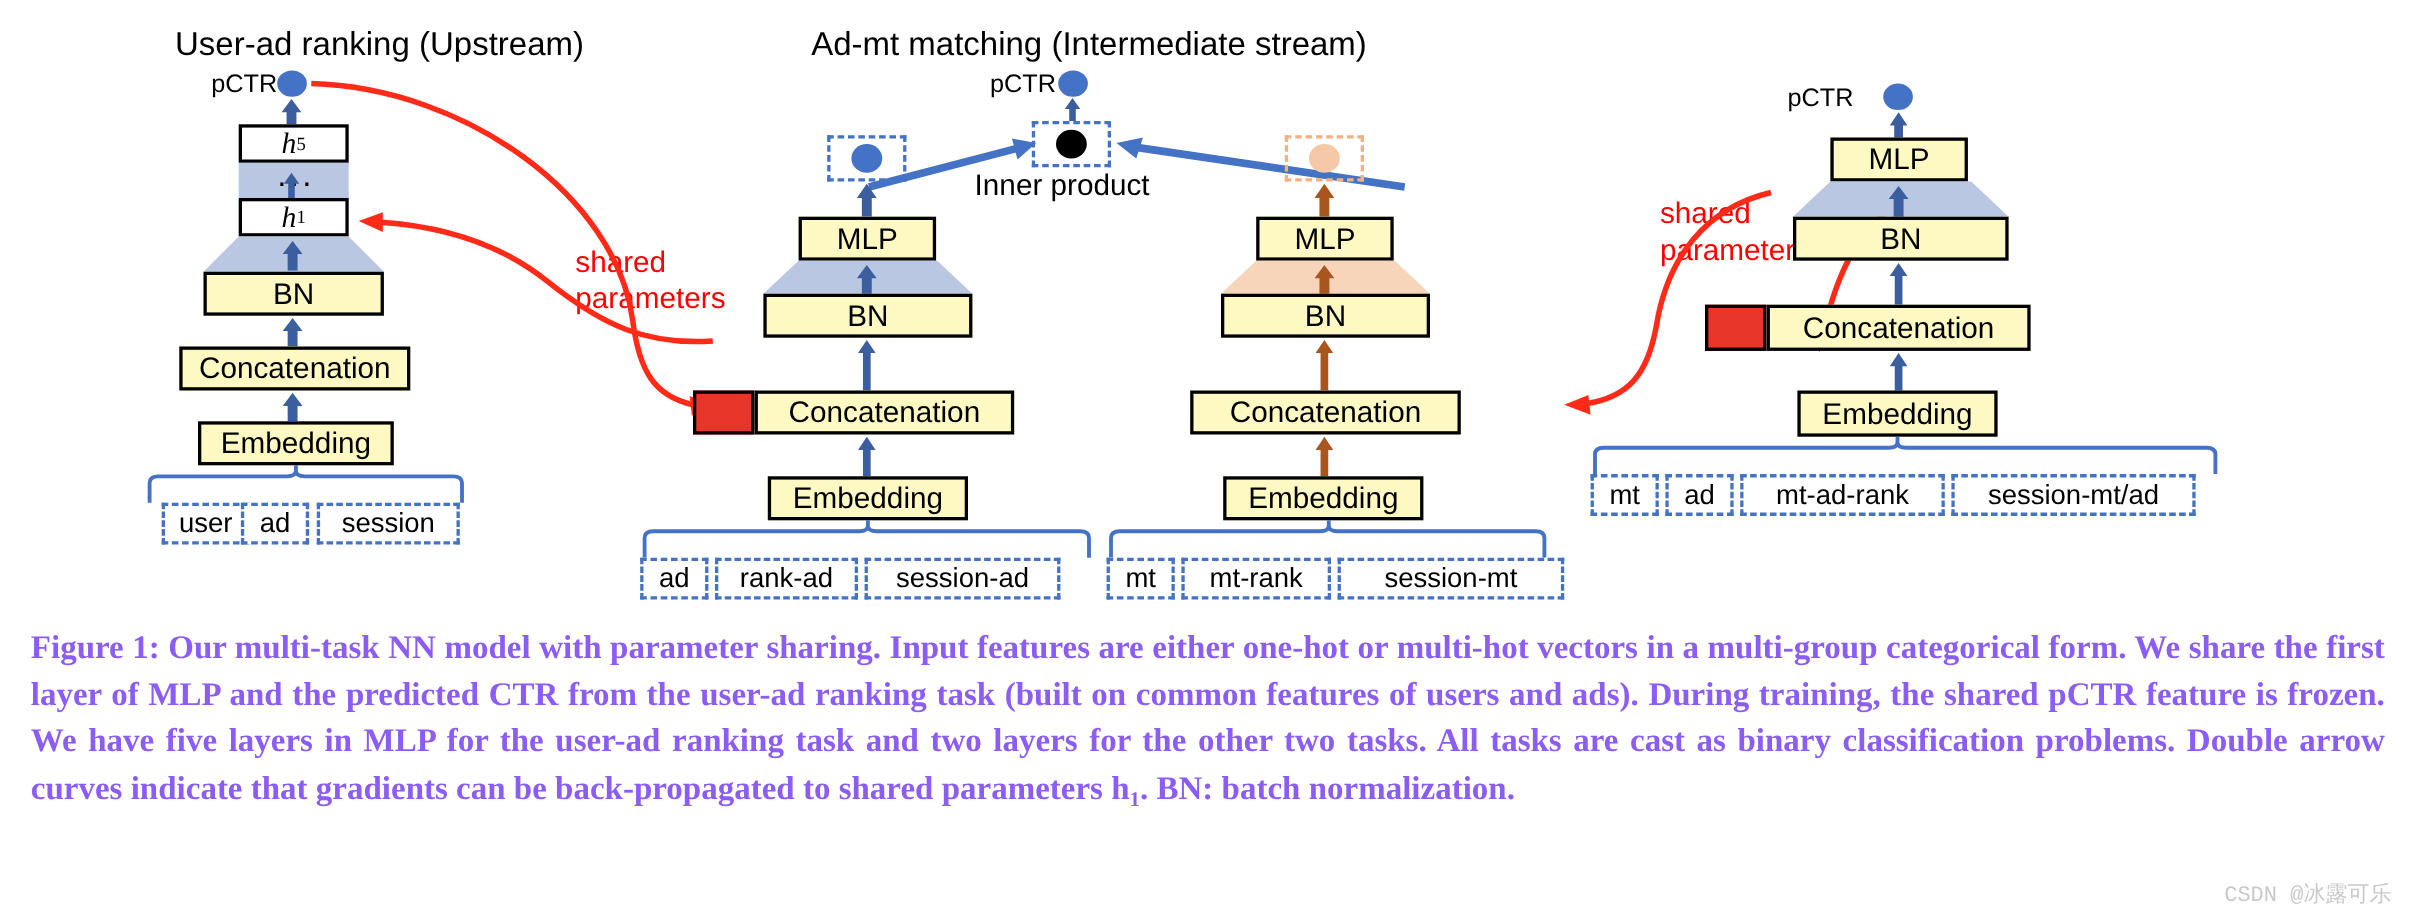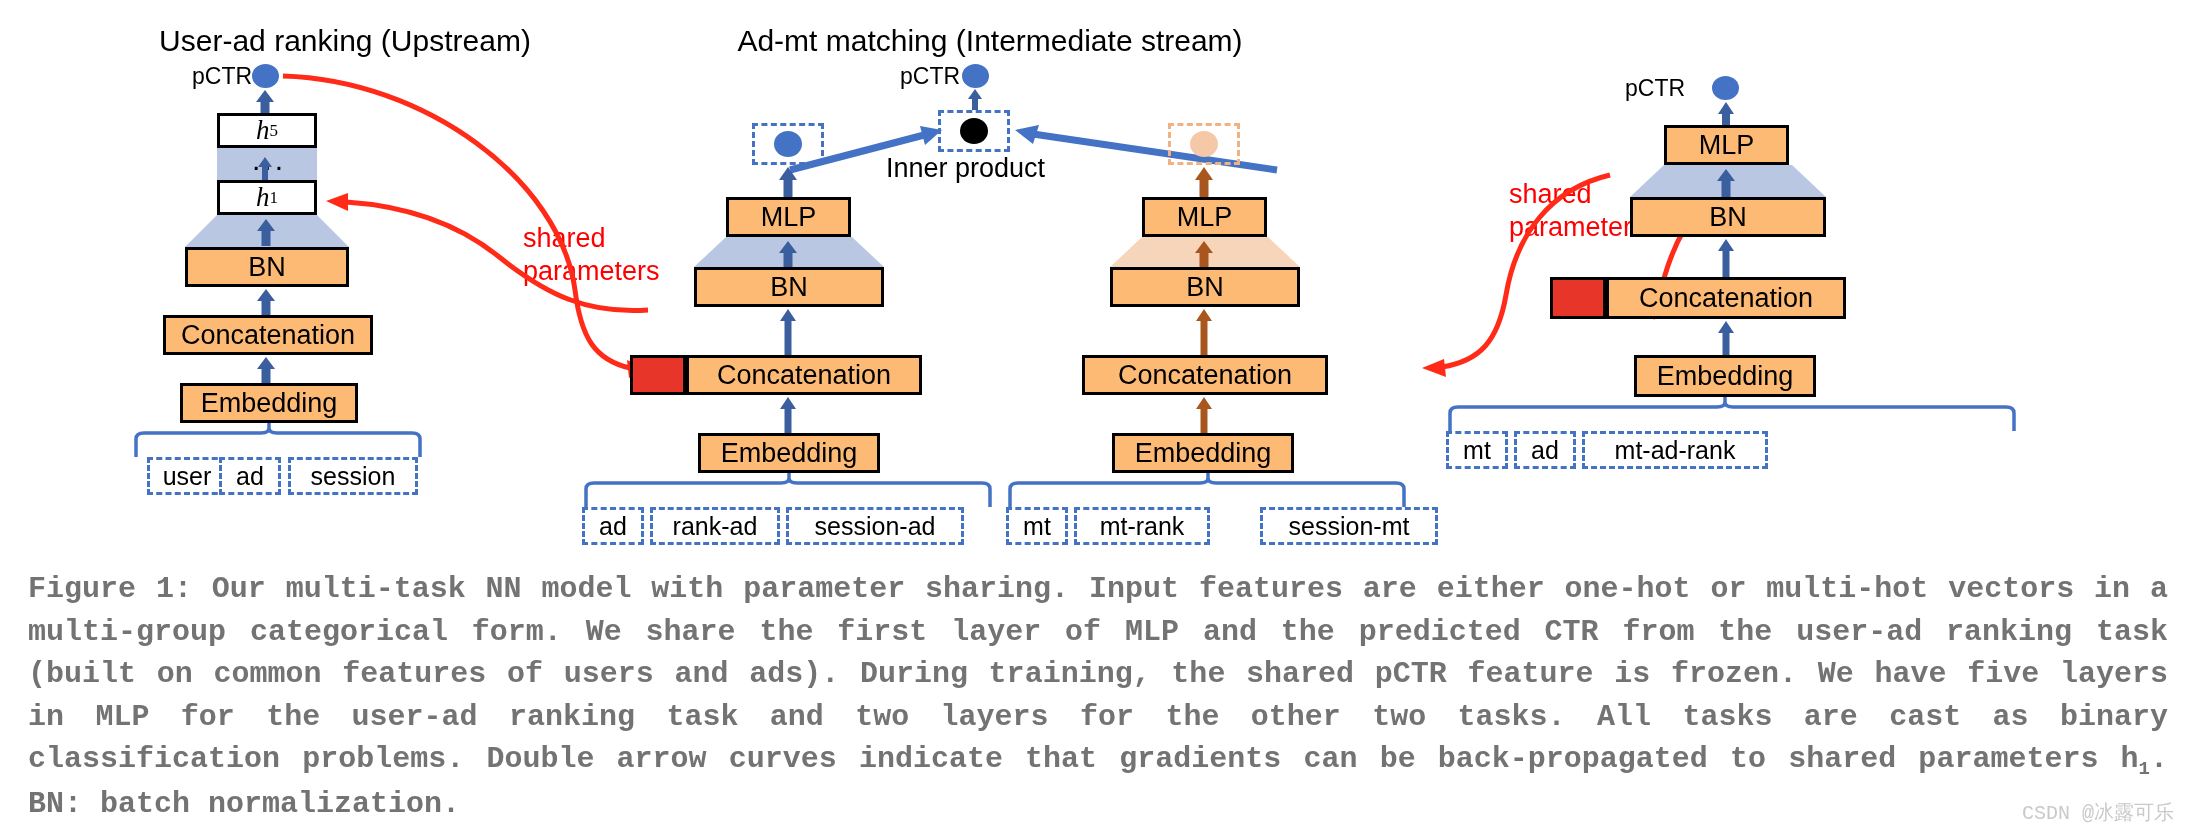--- a/index.html
+++ b/index.html
@@ -2,21 +2,21 @@
 <html><head>
 <meta charset="utf-8">
 <style>
   html,body{margin:0;padding:0;background:#ffffff;}
   body{width:2192px;height:834px;font-family:"Liberation Sans",sans-serif;position:relative;overflow:hidden;}
   .canvas{position:relative;width:2192px;height:834px;}
   .abs{position:absolute;}
 
   
   .col-title{font-size:30px;color:#000;white-space:nowrap;text-align:center;}
-  .node-box{border:3px solid #000;background:#fdba74;display:flex;align-items:center;
+  .node-box{border:3px solid #000;background:#fef9c3;display:flex;align-items:center;
             justify-content:center;font-size:27px;color:#000;box-sizing:border-box;white-space:nowrap;}
   .h-box{border:3px solid #000;background:#fff;display:flex;align-items:center;
          justify-content:center;font-size:27px;font-style:italic;color:#000;box-sizing:border-box;
          font-family:"Liberation Serif",serif;}
   .h-box sub{font-size:17px;font-style:normal;}
   .feat-box{border:3px dashed #4472C4;background:#fff;display:flex;align-items:center;
             justify-content:center;font-size:25px;color:#000;box-sizing:border-box;white-space:nowrap;}
   .pctr-label{font-size:23px;color:#000;white-space:nowrap;}
   .dot-blue{background:#4472C4;border-radius:50%;}
   .dot-black{background:#000;border-radius:50%;}
@@ -25,22 +25,22 @@
                align-items:center;justify-content:center;}
   .dash-holder.peach{border-color:#F0B183;}
   .rect-blue{background:#B9C7E3;}
   .red-sq{background:#E8352A;border:3px solid #000;box-sizing:border-box;}
   .shared-label{color:#FF0000;font-size:27px;line-height:1.22;white-space:nowrap;}
   .inner-prod{font-size:27px;color:#000;white-space:nowrap;text-align:right;}
   .dots3{font-size:30px;color:#000;letter-spacing:3px;line-height:1;}
 
   
   .caption{position:absolute;left:28px;top:568px;width:2140px;
-           font-family:Liberation Mono, monospace;font-weight:bold;font-size:30px;
-           line-height:1.42;color:#737373;text-align:justify;}
+           font-family:Liberation Serif, serif;font-weight:bold;font-size:30px;
+           line-height:1.42;color:#8b5cf6;text-align:justify;}
   .caption sub{font-size:19px;}
   .watermark{position:absolute;right:18px;bottom:8px;color:#c9c9c9;font-size:20px;
              font-family:Liberation Mono, monospace;white-space:nowrap;}
   svg{overflow:visible;}
 </style>
 </head>
 <body>
 
 <div class="canvas">
 
@@ -221,21 +221,21 @@
   </svg>
 
   <div class="abs node-box" style="left:1112px;top:433px;width:182px;height:40px;">Embedding</div>
 
   <svg class="abs" style="left:1002px;top:473px;width:410px;height:34px;">
     <path d="M8,34 L8,16 Q8,10 16,10 L198,10 Q206,10 206,5 L206,0 L206,5 Q206,10 214,10 L394,10 Q402,10 402,16 L402,34" stroke="#4472C4" stroke-width="3.5" fill="none"></path>
   </svg>
 
   <div class="abs feat-box" style="left:1006px;top:507px;width:62px;height:38px;">mt</div>
   <div class="abs feat-box" style="left:1074px;top:507px;width:136px;height:38px;">mt-rank</div>
-  <div class="abs feat-box" style="left:1260px;top:507px;width:178px;height:38px;">session-mt</div>
+  <div class="abs feat-box" style="left:1216px;top:507px;width:206px;height:38px;">session-mt</div>
 
   <div class="abs shared-label" style="left:1509px;top:178px;">
     <div>shared</div>
     <div>parameters</div>
   </div>
 
   <svg class="abs" style="left:1420px;top:165px;width:340px;height:215px;">
     <path d="M190,10 C130,24 96,70 86,130 C78,176 60,196 22,202" stroke="#FF2A18" stroke-width="5" fill="none"></path>
     <path d="M2,203 L24,194 L26,212 Z" fill="#FF2A18"></path>
   </svg>
@@ -280,18 +280,19 @@
 
   <div class="abs node-box" style="left:1634px;top:355px;width:182px;height:42px;">Embedding</div>
 
   <svg class="abs" style="left:1442px;top:397px;width:580px;height:34px;">
     <path d="M8,34 L8,16 Q8,10 16,10 L275,10 Q283,10 283,5 L283,0 L283,5 Q283,10 291,10 L564,10 Q572,10 572,16 L572,34" stroke="#4472C4" stroke-width="3.5" fill="none"></path>
   </svg>
 
   <div class="abs feat-box" style="left:1446px;top:431px;width:62px;height:38px;">mt</div>
   <div class="abs feat-box" style="left:1514px;top:431px;width:62px;height:38px;">ad</div>
   <div class="abs feat-box" style="left:1582px;top:431px;width:186px;height:38px;">mt-ad-rank</div>
+  <div class="abs feat-box" style="left:1774px;top:431px;width:222px;height:38px;">session-mt/ad</div>
 
   <div class="caption"><span>Figure 1: Our multi-task NN model with parameter sharing. Input features are either one-hot or multi-hot vectors in a multi-group categorical form. We share the first layer of MLP and the predicted CTR from the user-ad ranking task (built on common features of users and ads). During training, the shared pCTR feature is frozen. We have five layers in MLP for the user-ad ranking task and two layers for the other two tasks. All tasks are cast as binary classification problems. Double arrow curves indicate that gradients can be back-propagated to shared parameters h</span><sub>1</sub><span>. BN: batch normalization.</span></div>
 
   <div class="watermark">CSDN @冰露可乐</div>
 
 </div>
 
 </body></html>

